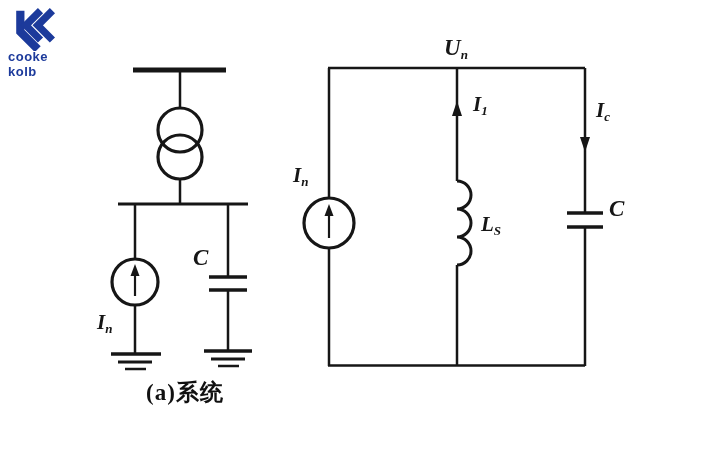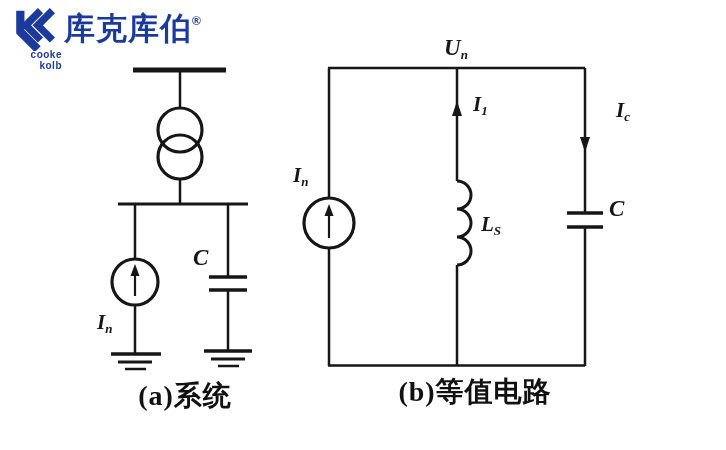--- a/index.html
+++ b/index.html
@@ -4,22 +4,22 @@
 <style>
   html,body{margin:0;padding:0;background:#fff;}
   #canvas{
     position:relative;width:726px;height:450px;background:#ffffff;overflow:hidden;
     font-family:"Liberation Sans",sans-serif;
   }
   
   #logo{position:absolute;left:0;top:0;width:260px;height:64px;}
   #logo-mark{position:absolute;left:12px;top:7px;}
   #logo-tagline{
-    position:absolute;left:8px;top:49px;width:54px;text-align:right;
-    font-size:10px;font-weight:bold;color:#1c3a9b;letter-spacing:0.5px;
+    position:absolute;left:8px;top:49px;width:54px;text-align:left;
+    font-size:13px;font-weight:bold;color:#1c3a9b;letter-spacing:0.5px;
     font-family:"Liberation Sans",sans-serif;
   }
   #logo-wordmark{
     position:absolute;left:64px;top:8px;
     font-size:31px;font-weight:900;color:#1c3a9b;letter-spacing:1px;
     font-family:"Liberation Sans",sans-serif;white-space:nowrap;
   }
   #logo-wordmark .reg{
     font-size:12px;font-weight:bold;vertical-align:14px;letter-spacing:0;
   }
@@ -29,38 +29,37 @@
     font-family:"Liberation Serif","DejaVu Serif",serif;
     font-style:italic;font-weight:bold;font-size:21px;line-height:1;
     white-space:nowrap;
   }
   .lbl sub{font-size:13px;line-height:1;vertical-align:-4px;}
   .lbl.big{font-size:23px;}
   
   .cap{
     position:absolute;color:#111;text-align:center;
     font-family:"Liberation Serif","DejaVu Serif",serif;
-    font-weight:bold;font-size:28px;letter-spacing:1px;white-space:nowrap;
+    font-weight:bold;font-size:23px;letter-spacing:1px;white-space:nowrap;
   }
   svg{display:block;}
   .wire{stroke:#161616;fill:none;}
 </style>
 </head>
 <body>
 
 <div id="canvas">
 
   <div id="logo">
     <svg id="logo-mark" width="46" height="44" viewBox="0 0 50 48">
       <path d="M9 4 V27 L28 46" stroke="#1c3a9b" stroke-width="9" fill="none"></path>
       <path d="M31 4 L15 20 L31 36" stroke="#1c3a9b" stroke-width="8" fill="none"></path>
       <path d="M44 4 L28 20 L44 36" stroke="#1c3a9b" stroke-width="8" fill="none"></path>
     </svg>
     <div id="logo-tagline">cooke kolb</div>
-    <div id="logo-wordmark"><span>库克库伯</span><span class="reg">®</span></div>
   </div>
 
   <svg width="726" height="450" viewBox="0 0 726 450" style="position:absolute;left:0;top:0;">
 
     <g>
 
       <line class="wire" x1="133" y1="70" x2="226" y2="70" stroke-width="5"></line>
       <line class="wire" x1="180" y1="72" x2="180" y2="108" stroke-width="2.5"></line>
 
       <g>
@@ -123,21 +122,20 @@
       </g>
       <line class="wire" x1="585" y1="227" x2="585" y2="366" stroke-width="2.5"></line>
     </g>
   </svg>
 
   <div class="lbl" style="left:97px;top:312px;"><span>I</span><sub>n</sub></div>
   <div class="lbl big" style="left:193px;top:246px;">C</div>
 
   <div class="lbl big" style="left:444px;top:36px;"><span>U</span><sub>n</sub></div>
   <div class="lbl" style="left:467px;top:94px;margin-left:6px;"><span>I</span><sub>1</sub></div>
-  <div class="lbl" style="left:596px;top:100px;margin-left:20px;"><span>I</span><sub>c</sub></div>
+  <div class="lbl" style="left:596px;top:100px;"><span>I</span><sub>c</sub></div>
   <div class="lbl" style="left:293px;top:165px;"><span>I</span><sub>n</sub></div>
   <div class="lbl" style="left:481px;top:214px;"><span>L</span><sub>S</sub></div>
   <div class="lbl big" style="left:609px;top:197px;">C</div>
 
   <div class="cap" style="left:120px;top:377px;width:130px;">(a)系统</div>
-  <div class="cap" style="left:385px;top:373px;width:180px;">(b)等值电路</div>
 
 </div>
 
 </body></html>

